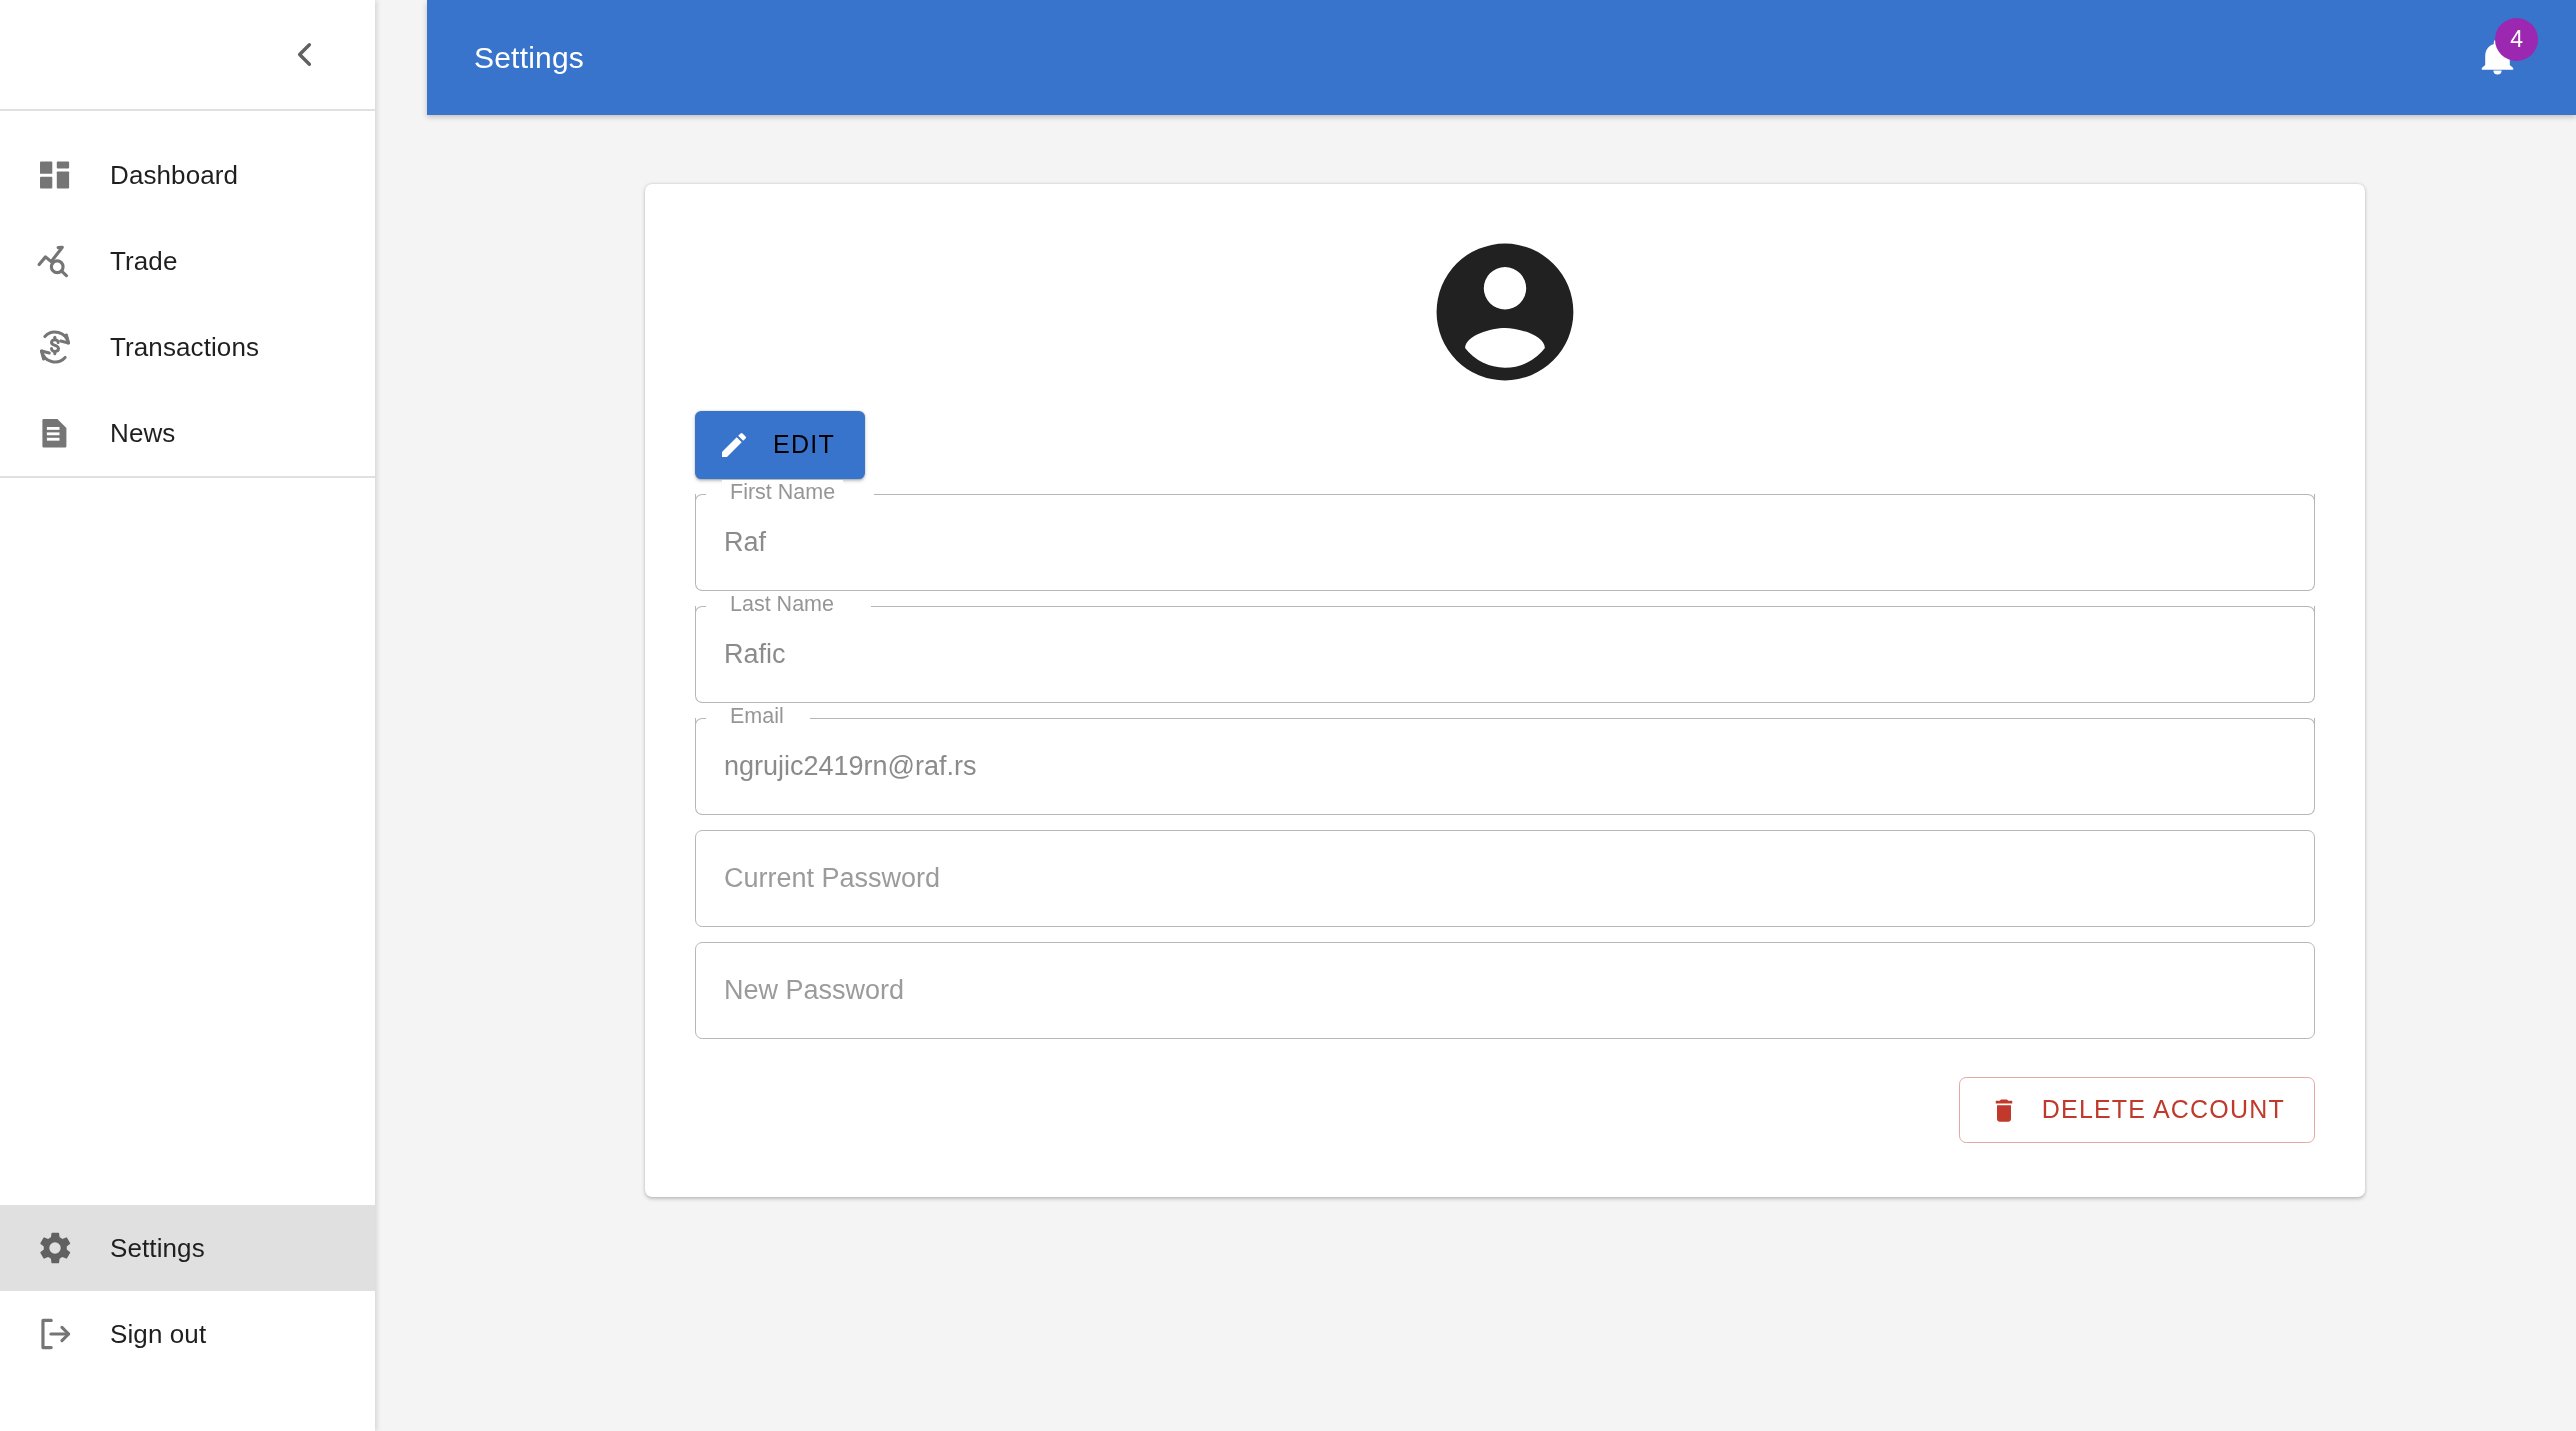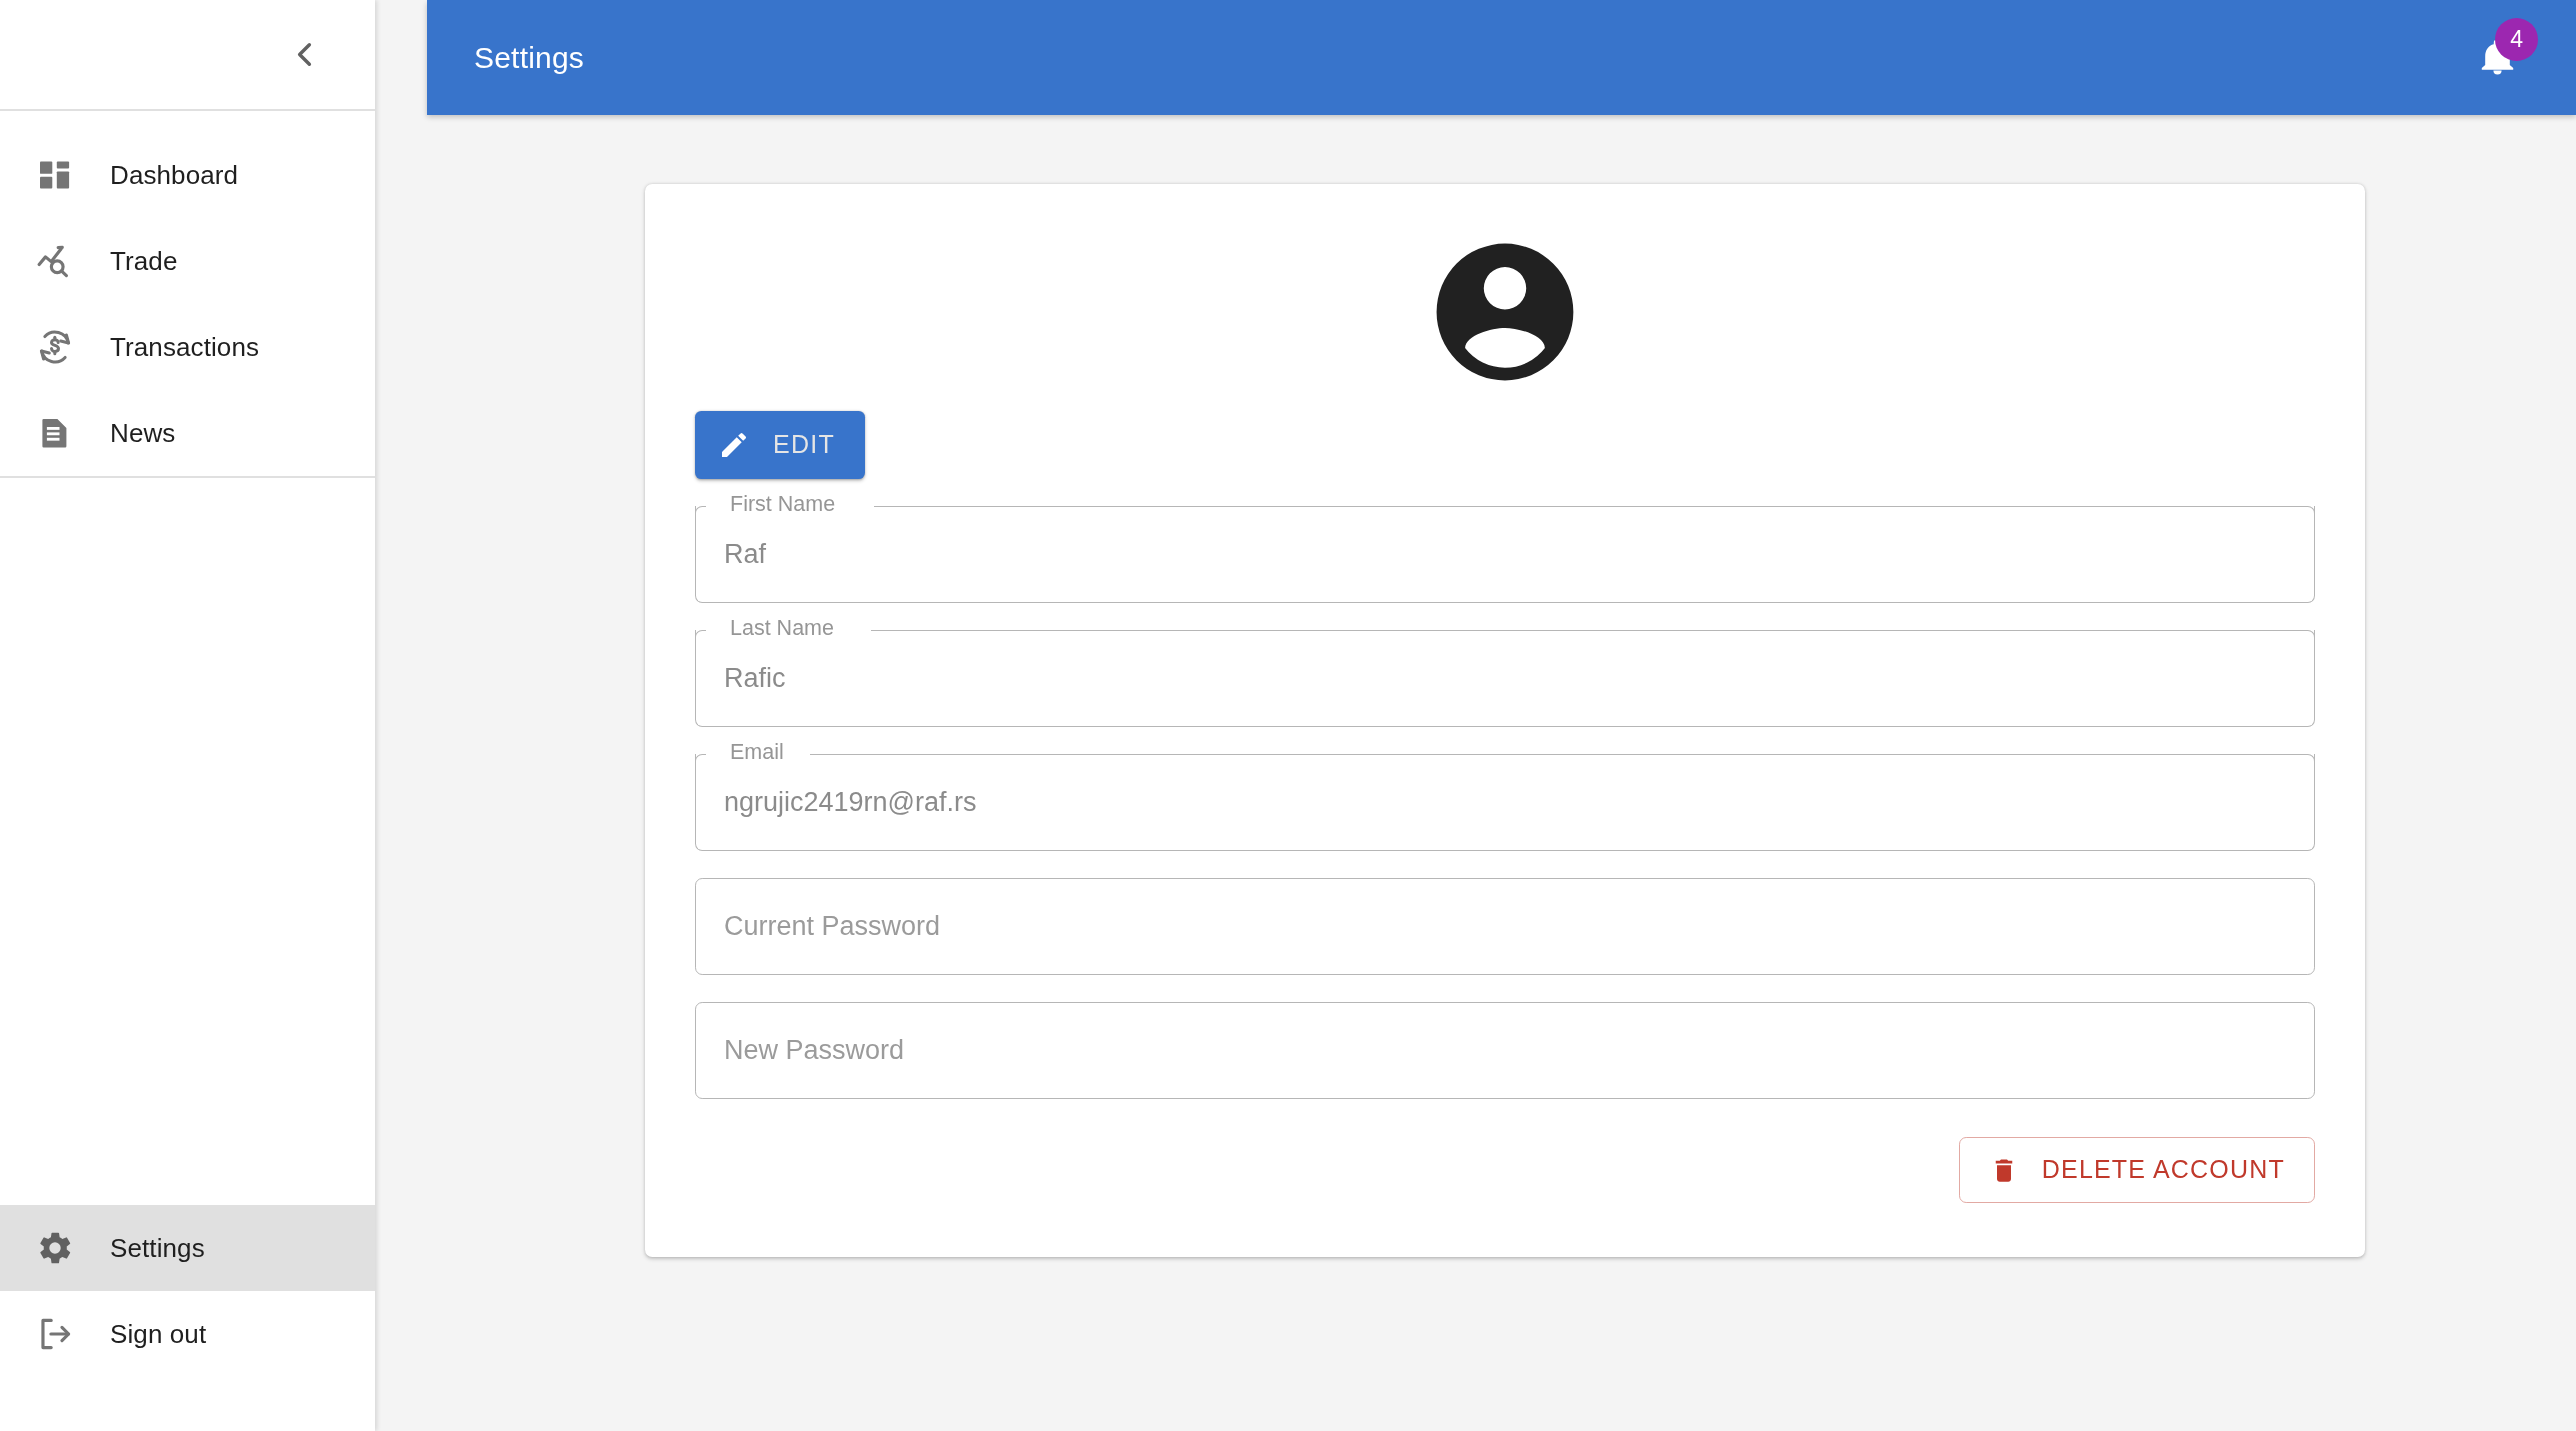--- a/index.html
+++ b/index.html
@@ -170,35 +170,35 @@
   }
   .avatar { display:block; }
 
   .edit-btn {
     display: inline-flex;
     align-items: center;
     gap: 23px;
     height: 68px;
     padding: 0 30px 0 23px;
     background: #3874cb;
-    color: #e5e5e5;
+    color: #000000;
     border: none;
     border-radius: 6.3px;
     font-size: 25px;
     font-family: "Liberation Sans", sans-serif;
     letter-spacing: 1.3px;
     cursor: pointer;
     box-shadow: 0 1.8px 3.6px rgba(0,0,0,0.22), 0 0.9px 1.8px rgba(0,0,0,0.16);
   }
   .edit-btn svg { display:block; }
 
   
   .field {
     position: relative;
-    margin-top: 27px;
+    margin-top: 15px;
     height: 97px;
   }
 
   .field-outline {
     position: absolute;
     inset: 0;
     border: 1.8px solid #b6b6b6;
     border-radius: 7.2px;
     pointer-events: none;
   }

